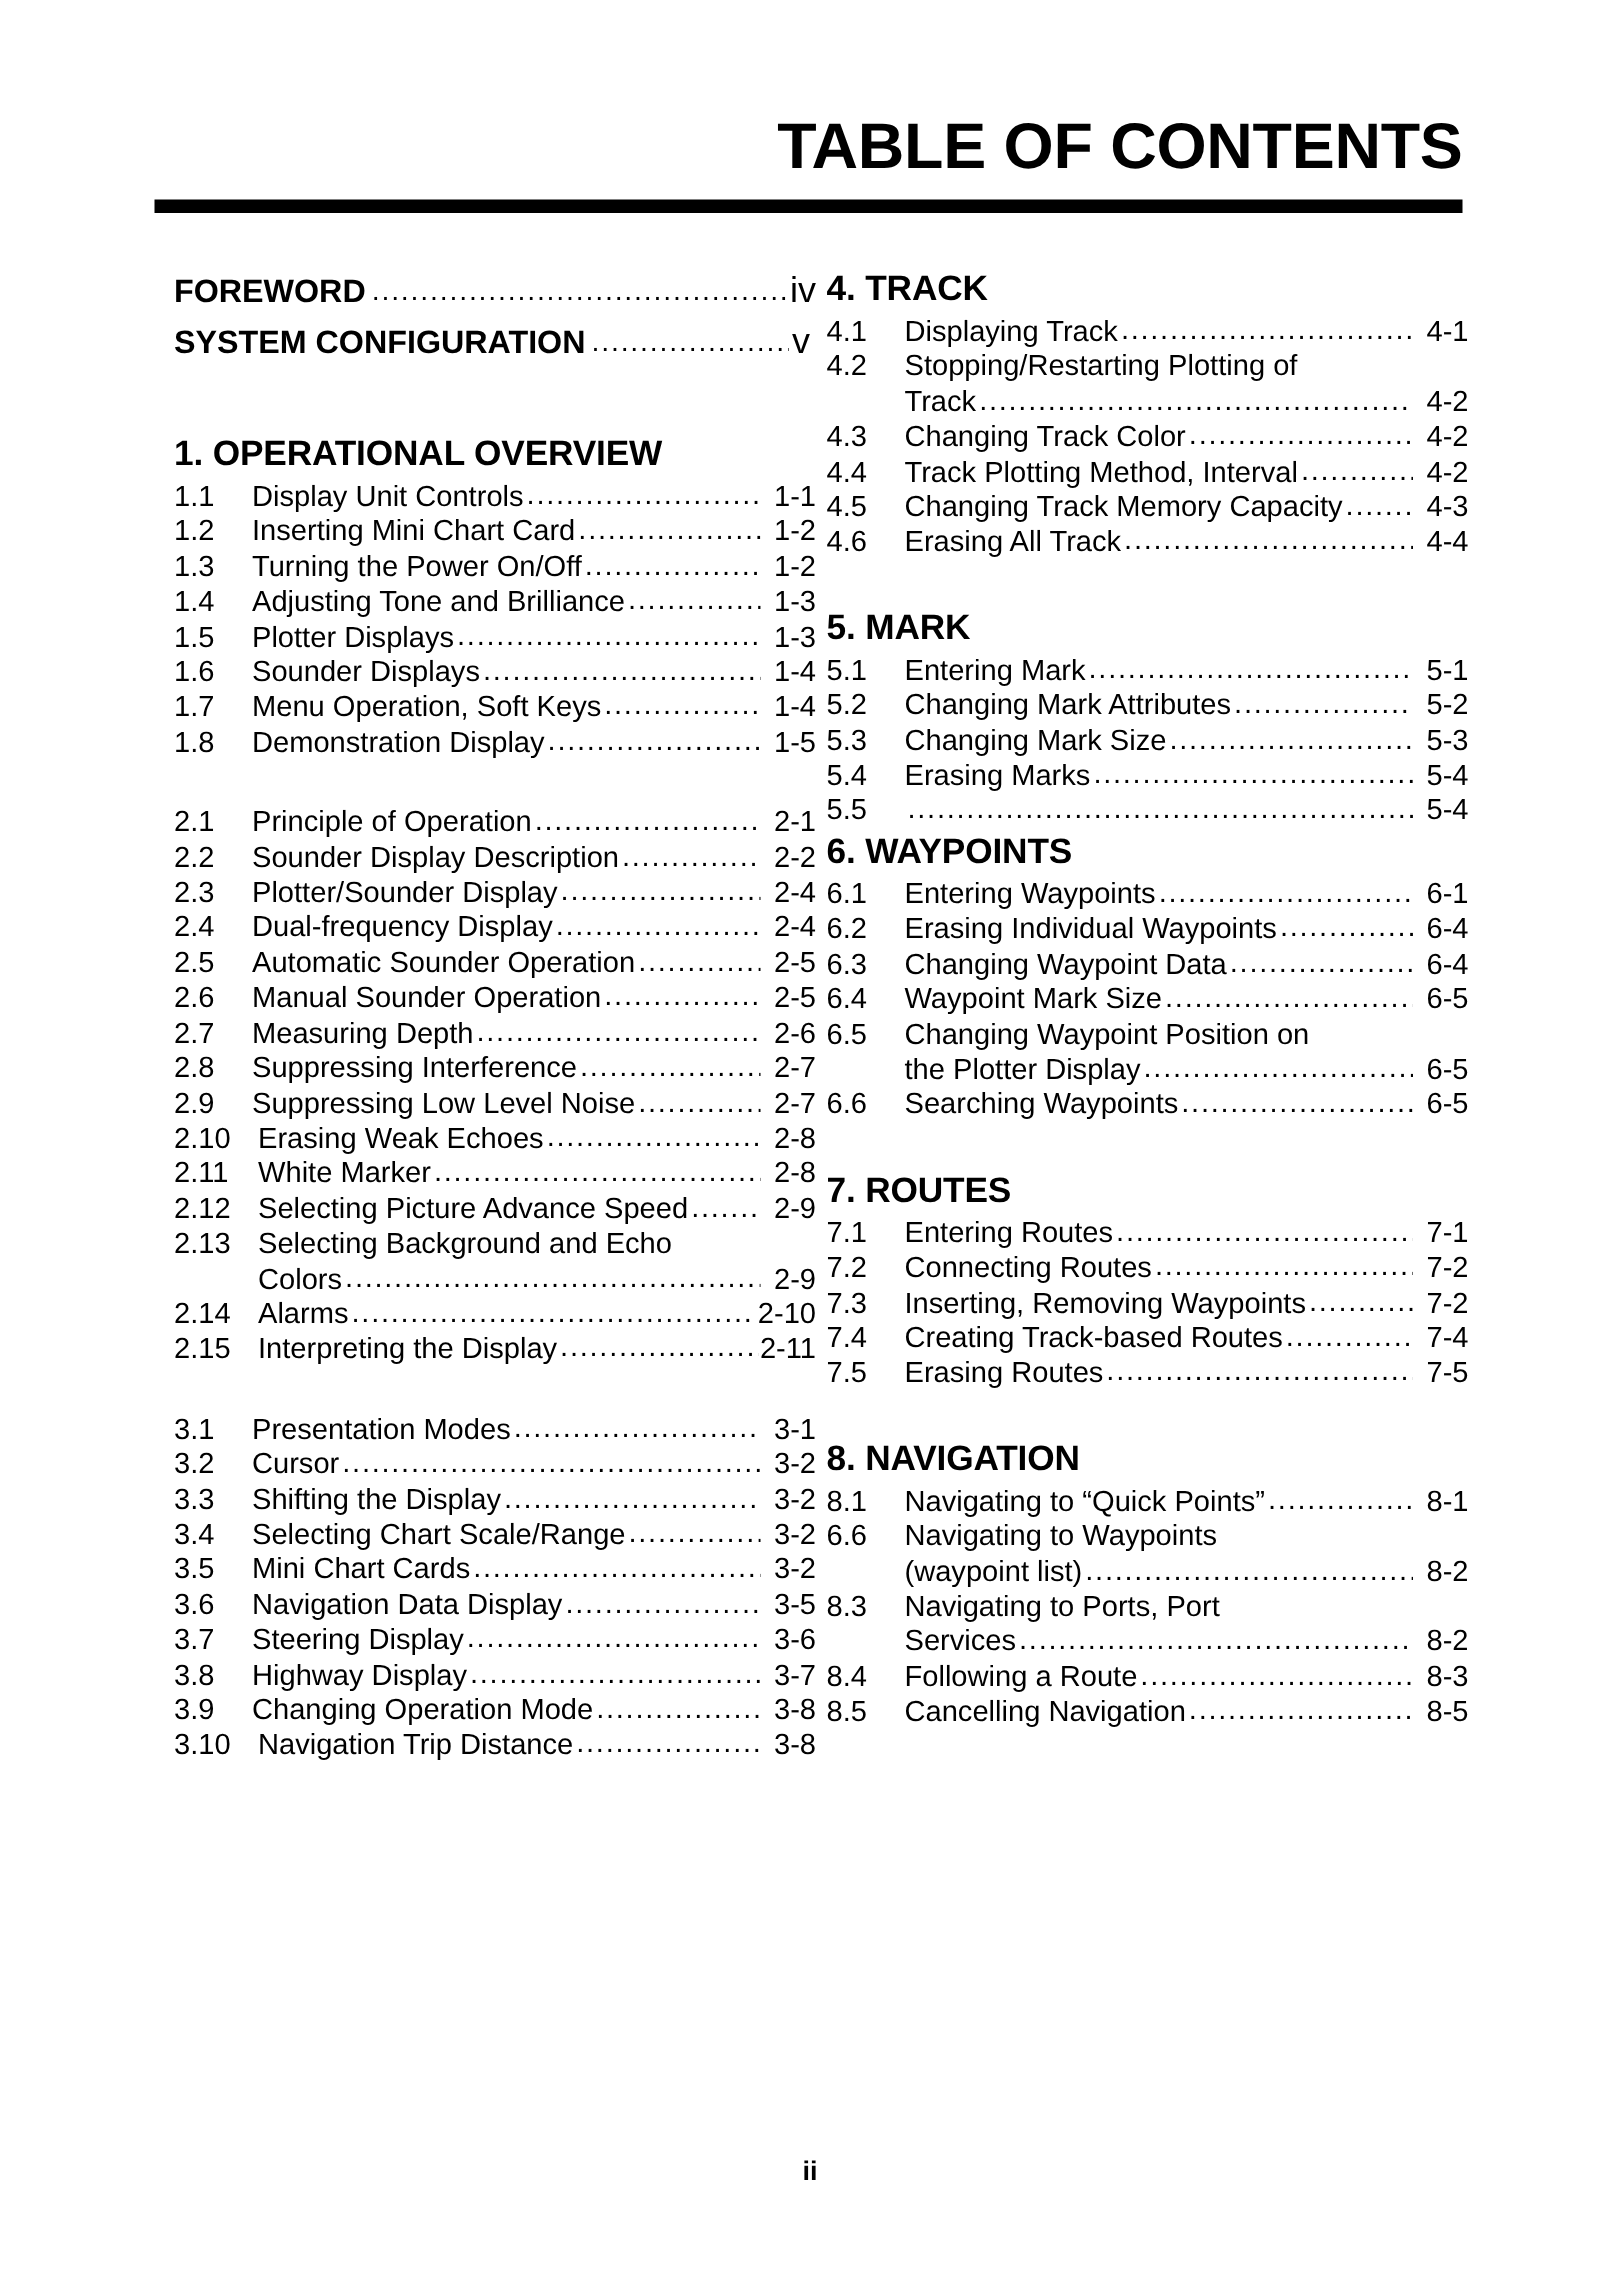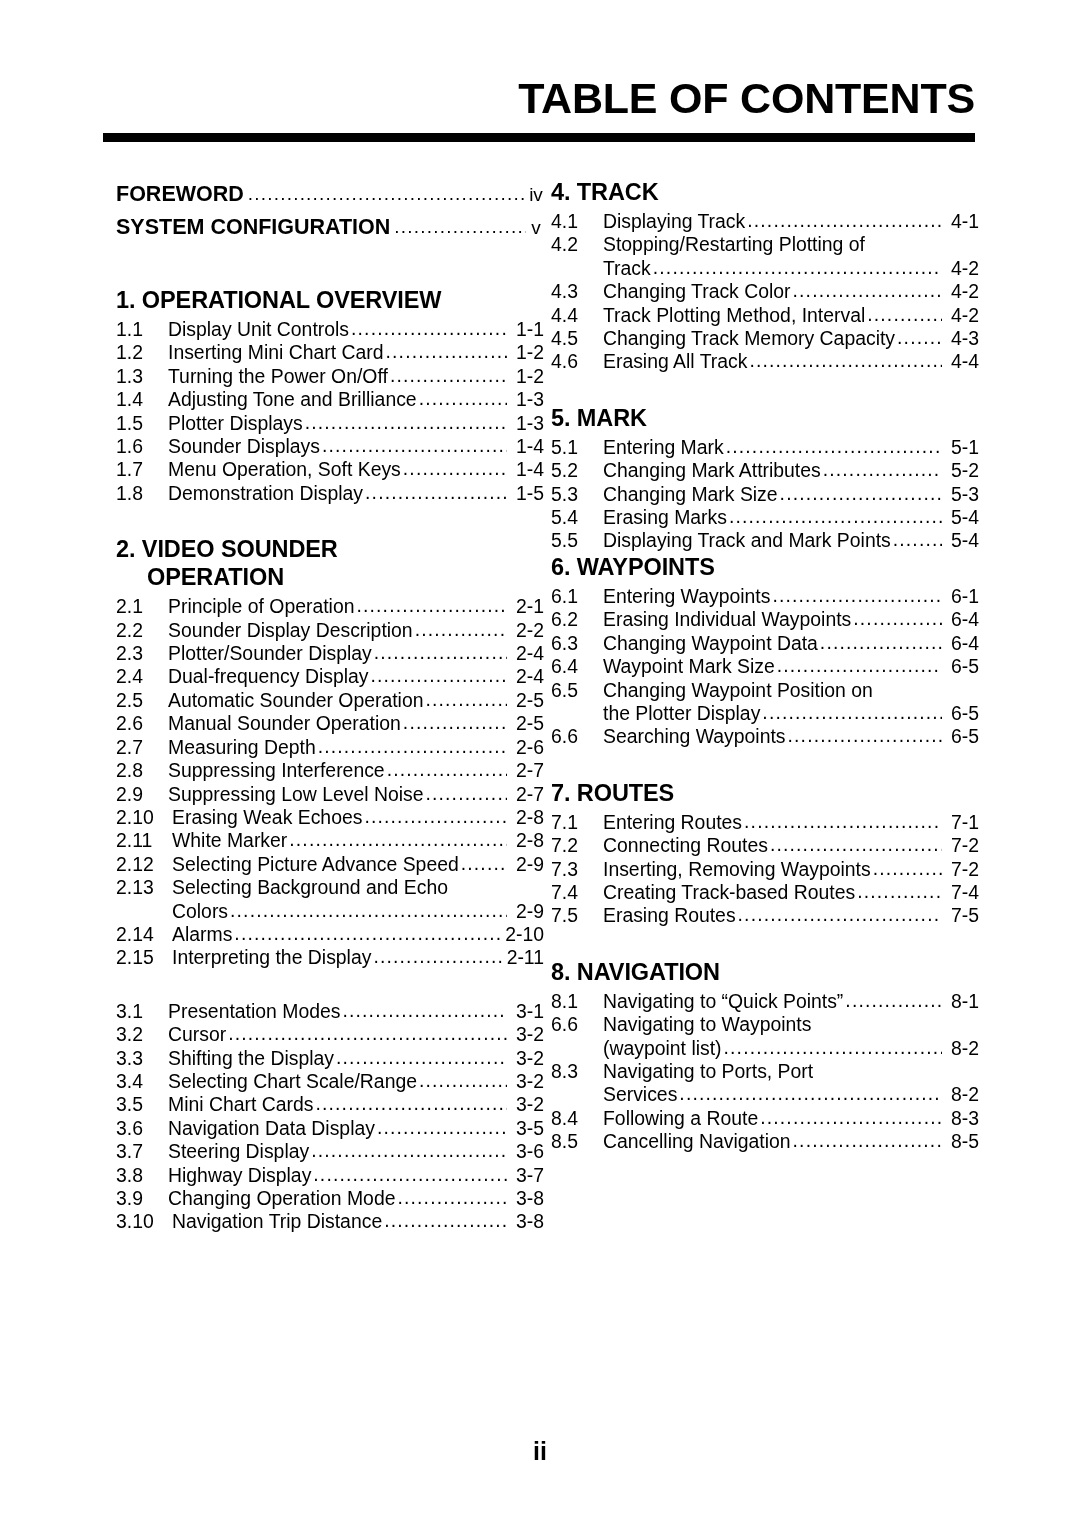--- a/index.html
+++ b/index.html
@@ -77,22 +77,22 @@
     white-space: nowrap;
     font-weight: normal;
     font-size: 19px;
     letter-spacing: 1.2px;
     margin: 0 2px 0 4px;
     transform: translateY(-1px);
   }
   .front-page {
     flex: 0 0 auto;
     font-weight: normal;
-    font-size: 19px;
-    text-align: center;
+    font-size: 24px;
+    text-align: left;
     min-width: 16px;
   }
 
   
   .section {
     margin-top: 0;
   }
   .sec-head {
     font-size: 23.5px;
     font-weight: bold;
@@ -141,21 +141,21 @@
   .entry.noleader .leader { visibility: hidden; }
   .entry.noleader .pg { visibility: hidden; }
 
   
   .folio {
     position: absolute;
     left: 0;
     top: 1437px;
     width: 1080px;
     text-align: center;
-    font-size: 25px;
+    font-size: 18px;
     font-weight: bold;
   }
 </style>
 </head>
 <body>
 
 <div class="page">
 
   <div class="page-title">TABLE OF CONTENTS</div>
   <div class="title-rule"></div>
@@ -220,22 +220,20 @@
               <span class="pg">1-4</span>
             </div>
             <div class="entry">
               <span class="num">1.8</span>
               <span class="txt">Demonstration Display</span>
               <span class="leader">..........................................................................................</span>
               <span class="pg">1-5</span>
             </div>
           </div>
           <div class="section" style="margin-top: 30px;">
-            <div class="sec-head"><span>2. VIDEO SOUNDER</span>
-<span class="cont-line">OPERATION</span></div>
             <div class="entry">
               <span class="num">2.1</span>
               <span class="txt">Principle of Operation</span>
               <span class="leader">..........................................................................................</span>
               <span class="pg">2-1</span>
             </div>
             <div class="entry">
               <span class="num">2.2</span>
               <span class="txt">Sounder Display Description</span>
               <span class="leader">..........................................................................................</span>
@@ -458,21 +456,20 @@
               <span class="pg">5-3</span>
             </div>
             <div class="entry">
               <span class="num">5.4</span>
               <span class="txt">Erasing Marks</span>
               <span class="leader">..........................................................................................</span>
               <span class="pg">5-4</span>
             </div>
             <div class="entry">
               <span class="num">5.5</span>
-              <span class="txt">Displaying Track and Mark Points</span>
               <span class="leader">..........................................................................................</span>
               <span class="pg">5-4</span>
             </div>
           </div>
           <div class="section" style="">
             <div class="sec-head"><span>6. WAYPOINTS</span></div>
             <div class="entry">
               <span class="num">6.1</span>
               <span class="txt">Entering Waypoints</span>
               <span class="leader">..........................................................................................</span>

